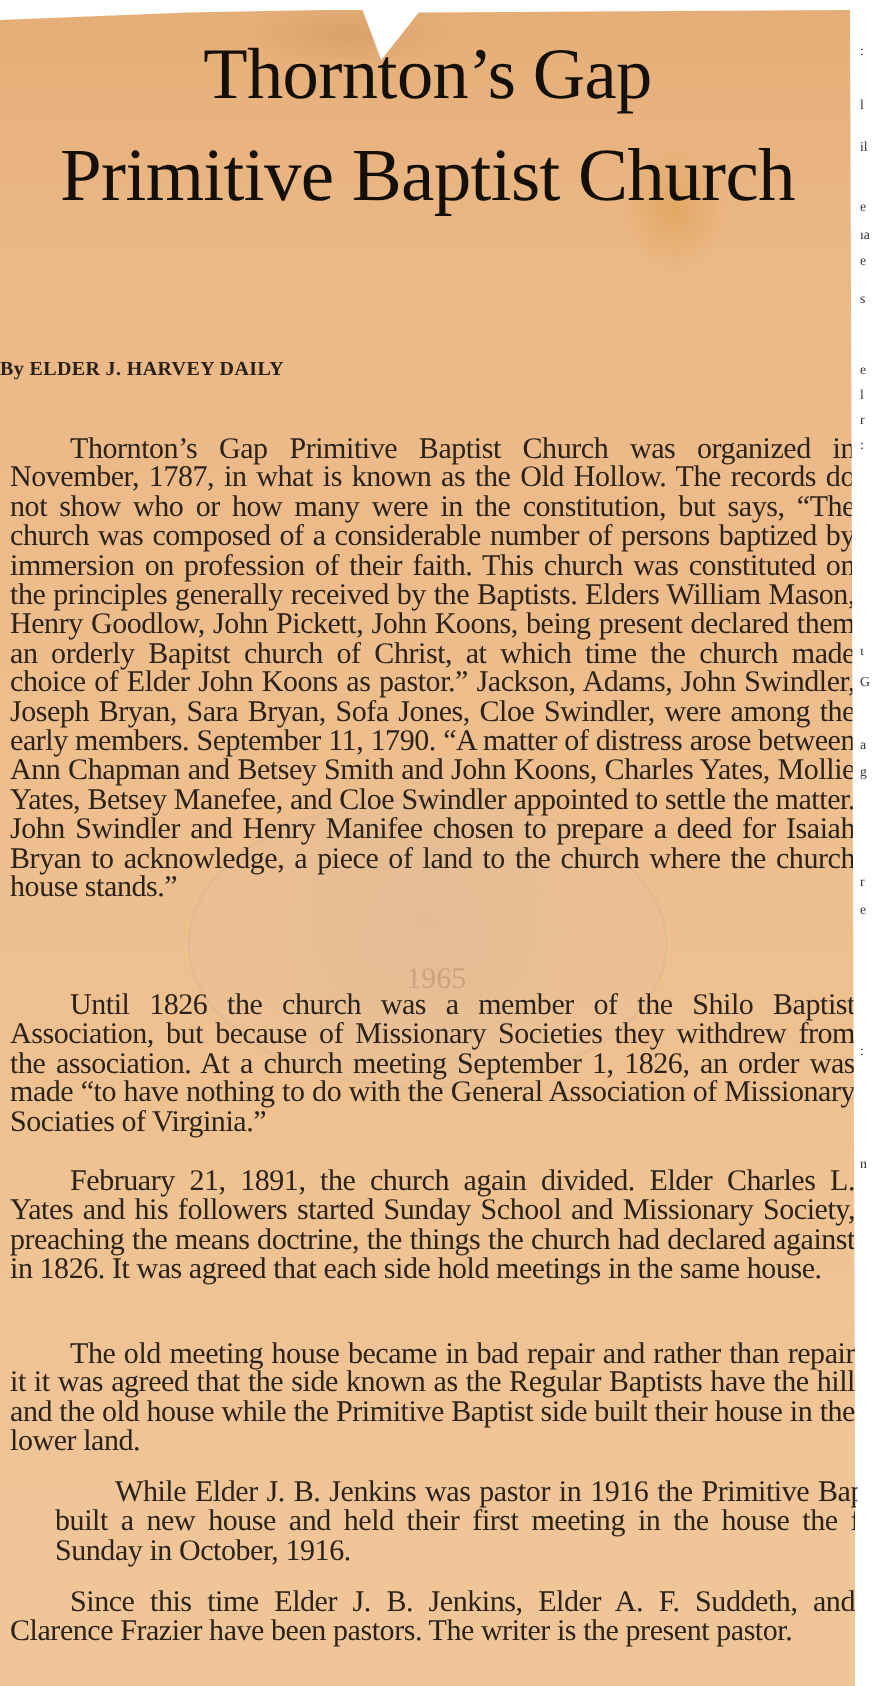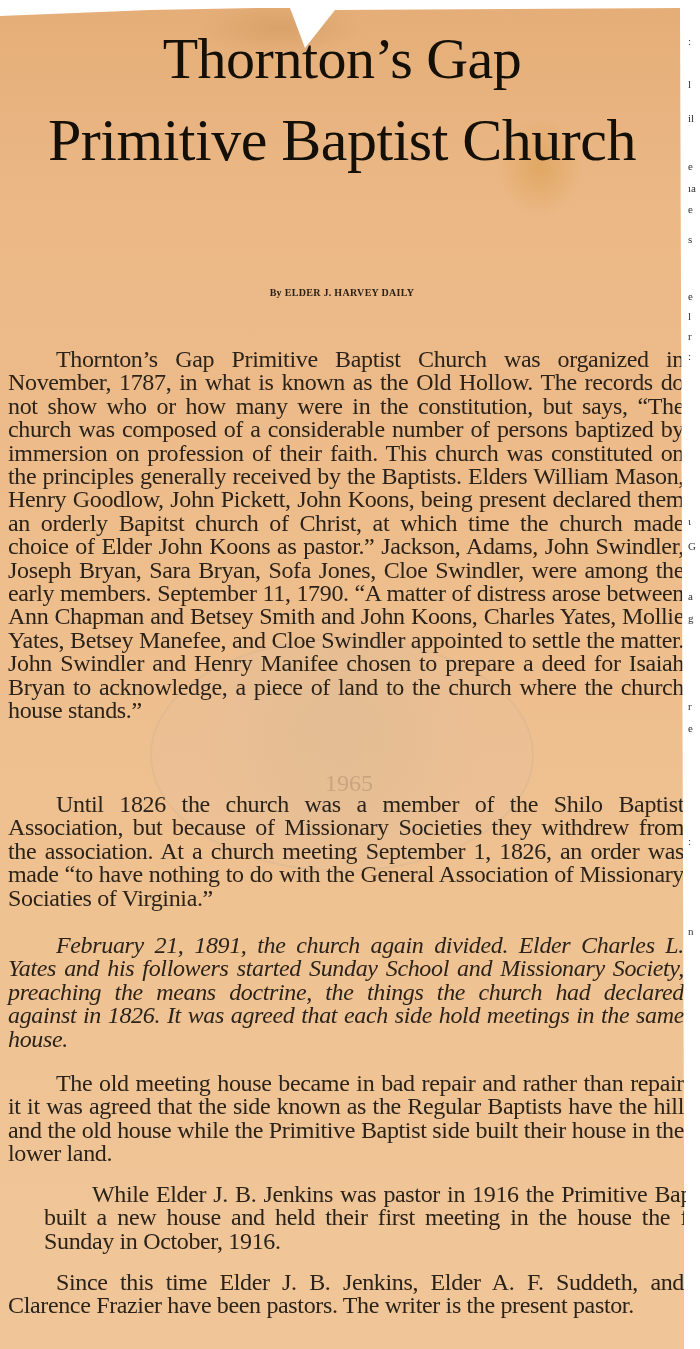--- a/index.html
+++ b/index.html
@@ -26,22 +26,22 @@
   }
   .right-edge span { position:absolute; left:2px; }
   .headline {
     position:absolute; left:0; width:684px; text-align:center;
     font-family: "Liberation Serif", serif; color:#141008;
     font-size:58px; line-height:1; letter-spacing:-0.5px;
   }
   .h1 { top:22px; }
   .h2 { top:102px; font-size:60px; }
   .byline {
-    position:absolute; top:279px; left:0; width:684px; text-align:center;
-    font-family:"Liberation Serif", serif; font-size:10px; font-weight:bold; color:#2a2218;
+    position:absolute; top:279px; left:0; width:684px; 
+    font-family:"Liberation Serif", serif; font-size:16px; font-weight:bold; color:#2a2218;
     letter-spacing:0.3px;
   }
   .article {
     position:absolute; left:8px; width:676px;
     font-family:"Liberation Serif", serif; color:#2b231a;
     font-size:24px; line-height:23.4px; text-align:justify;
     letter-spacing:-0.35px;
   }
   .article p { margin:0; text-indent:48px; }
   .watermark {
@@ -67,21 +67,21 @@
   <div class="headline h2">Primitive Baptist Church</div>
 
   <div class="byline">By ELDER J. HARVEY DAILY</div>
 
   <div class="article" style="top:340px;">
     <p>Thornton’s Gap Primitive Baptist Church was organized in November, 1787, in what is known as the Old Hollow. The records do not show who or how many were in the constitution, but says, “The church was composed of a considerable number of persons baptized by immersion on profession of their faith. This church was constituted on the principles generally received by the Baptists. Elders William Mason, Henry Goodlow, John Pickett, John Koons, being present declared them an orderly Bap­itst church of Christ, at which time the church made choice of Elder John Koons as pastor.” Jackson, Adams, John Swindler, Joseph Bryan, Sara Bryan, Sofa Jones, Cloe Swindler, were among the early members. September 11, 1790. “A matter of distress arose between Ann Chapman and Betsey Smith and John Koons, Charles Yates, Mollie Yates, Betsey Manefee, and Cloe Swindler appointed to settle the matter. John Swindler and Hen­ry Manifee chosen to prepare a deed for Isaiah Bryan to acknow­ledge, a piece of land to the church where the church house stands.”</p>
   </div>
   <div class="article" style="top:785px;">
     <p>Until 1826 the church was a member of the Shilo Baptist Association, but because of Missionary Societies they withdrew from the association. At a church meeting September 1, 1826, an order was made “to have nothing to do with the General Association of Missionary Sociaties of Virginia.”</p>
   </div>
-  <div class="article" style="top:926px;font-style:italic;">
+  <div class="article" style="top:926px;">
     <p>February 21, 1891, the church again divided. Elder Charles L. Yates and his followers started Sunday School and Missionary Society, preaching the means doctrine, the things the church had declared against in 1826. It was agreed that each side hold meet­ings in the same house.</p>
   </div>
   <div class="article" style="top:1064px;">
     <p>The old meeting house became in bad repair and rather than repair it it was agreed that the side known as the Regular Bap­tists have the hill and the old house while the Primitive Baptist side built their house in the lower land.</p>
   </div>
   <div class="article" style="top:1175px;margin-left:36px;">
     <p>While Elder J. B. Jenkins was pastor in 1916 the Primitive Baptist built a new house and held their first meeting in the house the fifth Sunday in October, 1916.</p>
   </div>
   <div class="article" style="top:1263px;">
     <p>Since this time Elder J. B. Jenkins, Elder A. F. Suddeth, and Clarence Frazier have been pastors. The writer is the present pastor.</p>

